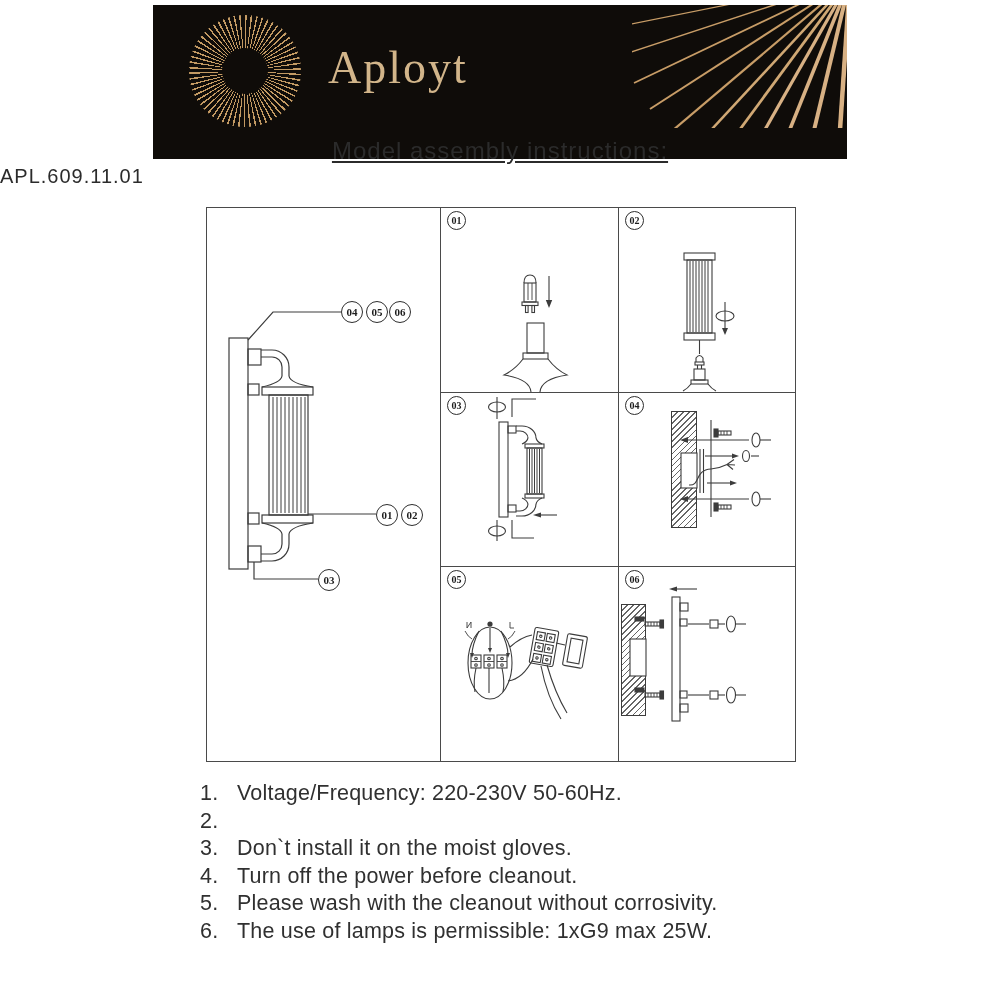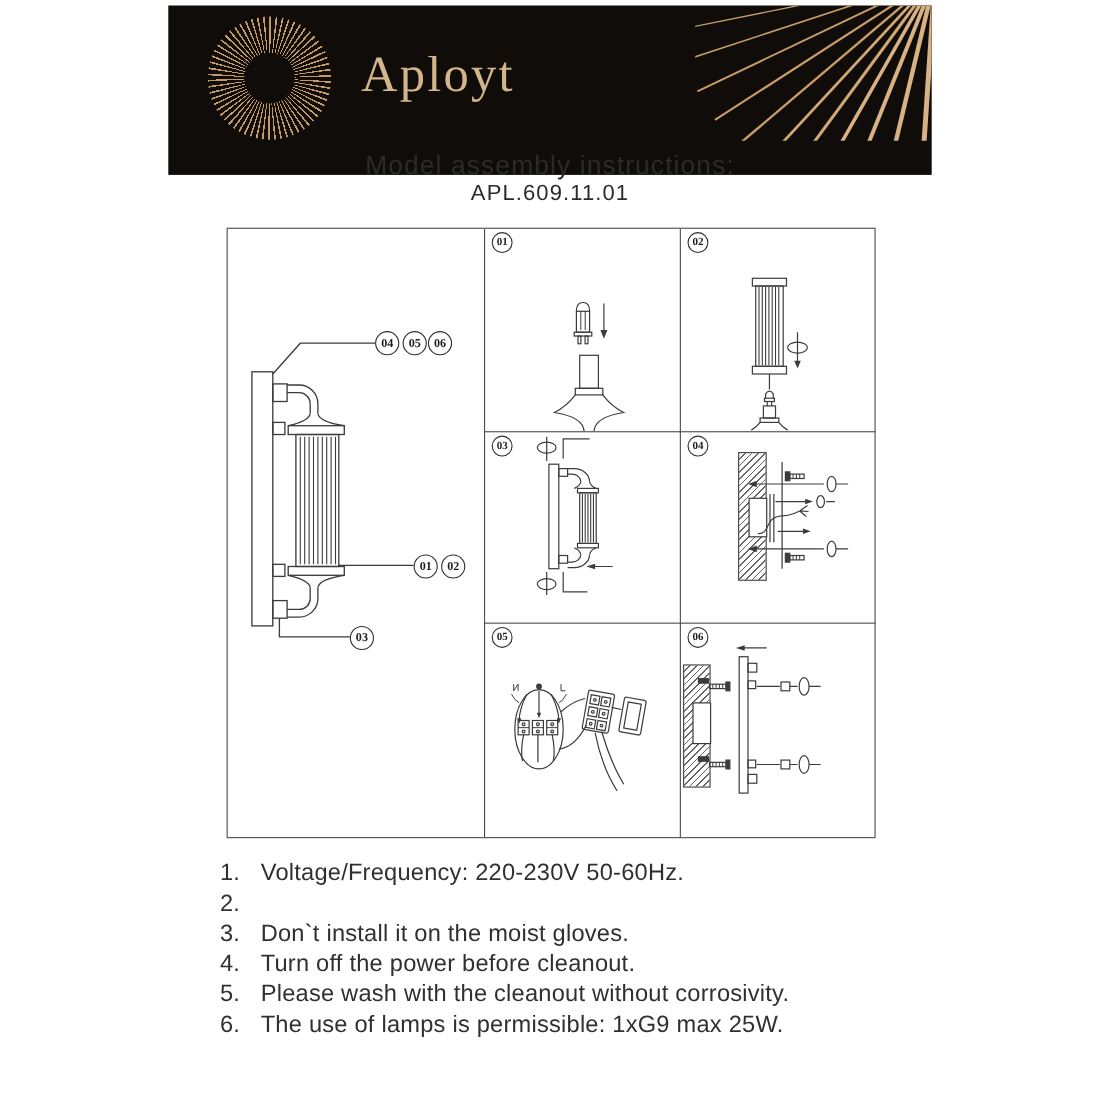--- a/index.html
+++ b/index.html
@@ -21,22 +21,22 @@
     border-radius:50%;background:#0f0c09;
   }
   .wordmark{
     position:absolute;left:170px;top:36px;width:150px;text-align:center;
     font-family:"Liberation Serif", serif;font-size:46px;font-weight:400;
     letter-spacing:2px;color:#d2b58a;
   }
   .rays{position:absolute;right:0;top:0;}
   
   .title-line1{position:absolute;left:0;top:137px;width:1000px;text-align:center;
-    font-size:24px;letter-spacing:1px;color:#2b2b2b;}
-  .title-line2{position:absolute;left:0;top:165px;width:1000px;text-align:center;
+    font-size:24px;letter-spacing:1px;color:#2b2b2b;text-decoration:underline;}
+  .title-line2{position:absolute;left:0;top:165px;width:1000px;text-align:left;
     font-size:20px;letter-spacing:1px;color:#2b2b2b;}
   
   .figure{
     position:absolute;left:206px;top:207px;width:590px;height:555px;
     border:1.2px solid #4a4a4a;box-sizing:border-box;
   }
   .divider{position:absolute;background:#4a4a4a;}
   .v1{left:233px;top:0;width:1.2px;height:553px;}
   .v2{left:411px;top:0;width:1.2px;height:553px;}
   .h1{left:233px;top:184px;width:356px;height:1.2px;}

